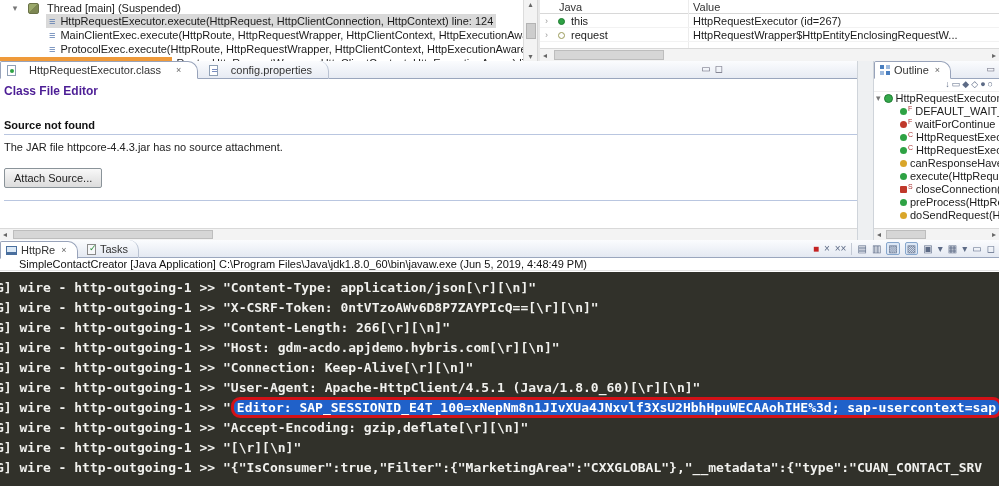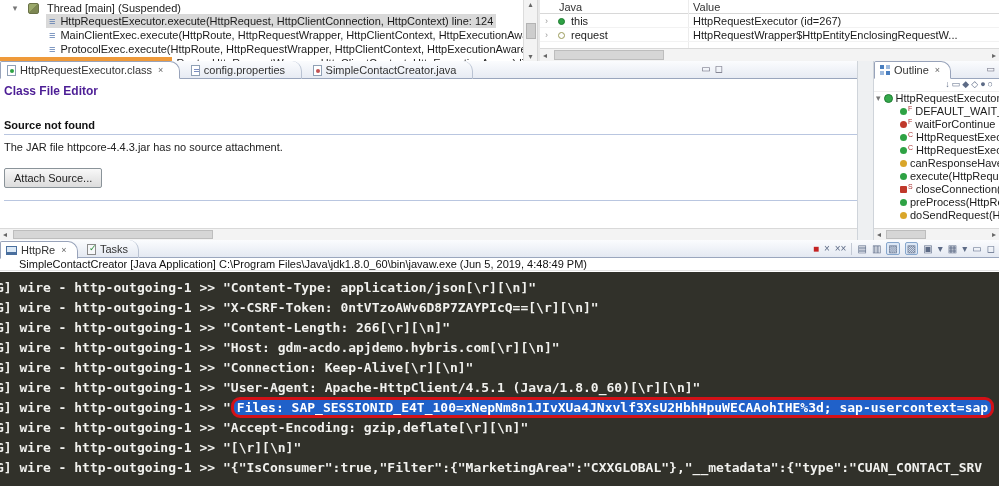--- a/index.html
+++ b/index.html
@@ -42,21 +42,21 @@
   .vars-hscroll .ra { position:absolute; right:3px; top:2px; }
   .vars-hscroll .thumb { position:absolute; left:14px; top:1px; width:110px; height:10px; background:#d6d6d6; border:1px solid #bdbdbd; }
 
   
   .orange-strip { position:absolute; left:0; top:57px; width:172px; height:4px; background:#ef9a3a; }
 
   
   .mid-row { position:absolute; left:0; top:61px; width:999px; height:179px; }
   .editor-pane { position:absolute; left:0; top:0; width:857px; height:179px; background:#fff; }
   .etabbar { position:relative; height:18px; background:linear-gradient(#fbfcfe,#e7ebf3); border-bottom:1px solid #9aa6bd; white-space:nowrap; }
-  .etab { position:relative; display:inline-flex; align-items:center; gap:4px; height:18px; padding:0 16px 0 6px;
+  .etab { position:relative; display:inline-flex; align-items:center; gap:13px; height:18px; padding:0 16px 0 6px;
           font-size:11px; color:#333; border-right:1px solid #b9c2d2; border-radius:2px 10px 0 0; }
   .etab.active { background:#fff; border:1px solid #98a3ba; border-bottom:1px solid #fff; }
   .ficon { display:inline-block; width:9px; height:11px; background:#fff; border:1px solid #8fa0b5; position:relative; }
   .ficon i { position:absolute; left:2px; top:3px; width:4px; height:4px; border-radius:50%; }
   .ficon.class i { background:#2ea244; }
   .ficon.props i { background:#7a8dc0; border-radius:0; height:1px; width:5px; box-shadow:0 2px 0 #7a8dc0; }
   .ficon.java i { background:#c25353; }
   .tabclose { color:#666; font-size:9px; margin-left:2px; }
   .ewin-icons { position:absolute; right:130px; top:2px; font-size:10px; color:#667; letter-spacing:4px; }
   .editor-content { position:absolute; left:0; top:19px; width:857px; height:148px; background:#fff; padding:4px 0 0 4px; overflow:hidden; }
@@ -204,26 +204,20 @@
               <i></i>
             </span>
           <span>HttpRequestExecutor.class</span>
           <span class="tabclose">×</span>
         </span>
         <span class="etab">
           <span class="ficon props">
               <i></i>
             </span>
           <span>config.properties</span>
-        </span>
-        <span class="etab">
-          <span class="ficon java">
-              <i></i>
-            </span>
-          <span>SimpleContactCreator.java</span>
         </span>
         <span class="ewin-icons">
           <span>▭</span><span>◻</span>
         </span>
       </div>
       <div class="editor-content">
         <div class="ce-title">Class File Editor</div>
         <div class="ce-heading">Source not found</div>
         <div class="ce-rule"></div>
         <div class="ce-line">The JAR file httpcore-4.4.3.jar has no source attachment.</div>
@@ -337,20 +331,20 @@
       </span>
     </div>
     <div class="csub">SimpleContactCreator [Java Application] C:\Program Files\Java\jdk1.8.0_60\bin\javaw.exe (Jun 5, 2019, 4:48:49 PM)</div>
     <div class="cbody">
       <div class="cline"><span>G] wire - http-outgoing-1 &gt;&gt; </span><span>"Content-Type: application/json[\r][\n]"</span></div>
       <div class="cline"><span>G] wire - http-outgoing-1 &gt;&gt; </span><span>"X-CSRF-Token: 0ntVTzoAWv6D8P7ZAYPIcQ==[\r][\n]"</span></div>
       <div class="cline"><span>G] wire - http-outgoing-1 &gt;&gt; </span><span>"Content-Length: 266[\r][\n]"</span></div>
       <div class="cline"><span>G] wire - http-outgoing-1 &gt;&gt; </span><span>"Host: gdm-acdo.apjdemo.hybris.com[\r][\n]"</span></div>
       <div class="cline"><span>G] wire - http-outgoing-1 &gt;&gt; </span><span>"Connection: Keep-Alive[\r][\n]"</span></div>
       <div class="cline"><span>G] wire - http-outgoing-1 &gt;&gt; </span><span>"User-Agent: Apache-HttpClient/4.5.1 (Java/1.8.0_60)[\r][\n]"</span></div>
-      <div class="cline"><span>G] wire - http-outgoing-1 &gt;&gt; </span><span>"</span><span class="redbox"><span>Files: SAP_SESSIONID_E4T_100=xNepNm8n1JIvXUa4JNxvlf3XsU2HbhHpuWECAAohIHE%3d; sap-usercontext=sap</span></span></div>
+      <div class="cline"><span>G] wire - http-outgoing-1 &gt;&gt; </span><span>"</span><span class="redbox"><span>Editor: SAP_SESSIONID_E4T_100=xNepNm8n1JIvXUa4JNxvlf3XsU2HbhHpuWECAAohIHE%3d; sap-usercontext=sap</span></span></div>
       <div class="cline"><span>G] wire - http-outgoing-1 &gt;&gt; </span><span>"Accept-Encoding: gzip,deflate[\r][\n]"</span></div>
       <div class="cline"><span>G] wire - http-outgoing-1 &gt;&gt; </span><span>"[\r][\n]"</span></div>
       <div class="cline"><span>G] wire - http-outgoing-1 &gt;&gt; </span><span>"{"IsConsumer":true,"Filter":{"MarketingArea":"CXXGLOBAL"},"__metadata":{"type":"CUAN_CONTACT_SRV</span></div>
     </div>
   </div>
 
 </div>
 
 </body></html>

